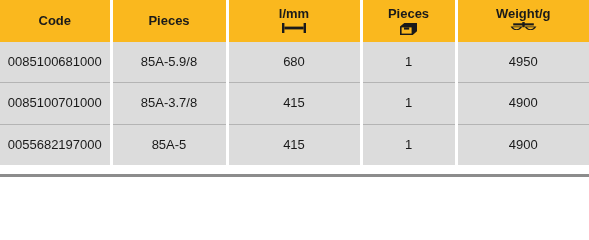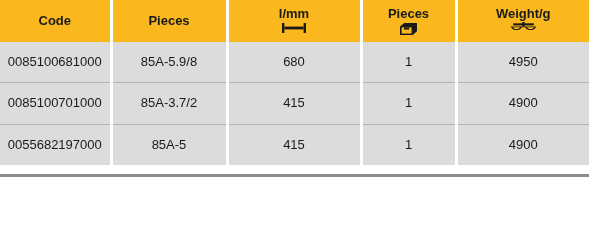--- a/index.html
+++ b/index.html
@@ -181,21 +181,21 @@
       <tr class="data-row">
         <td>0085100681000</td>
         <td>85A-5.9/8</td>
         <td>680</td>
         <td>1</td>
         <td>4950</td>
       </tr>
 
       <tr class="data-row">
         <td>0085100701000</td>
-        <td>85A-3.7/2</td>
+        <td>85A-3.7/8</td>
         <td>415</td>
         <td>1</td>
         <td>4900</td>
       </tr>
 
       <tr class="data-row">
         <td>0055682197000</td>
         <td>85A-5</td>
         <td>415</td>
         <td>1</td>

